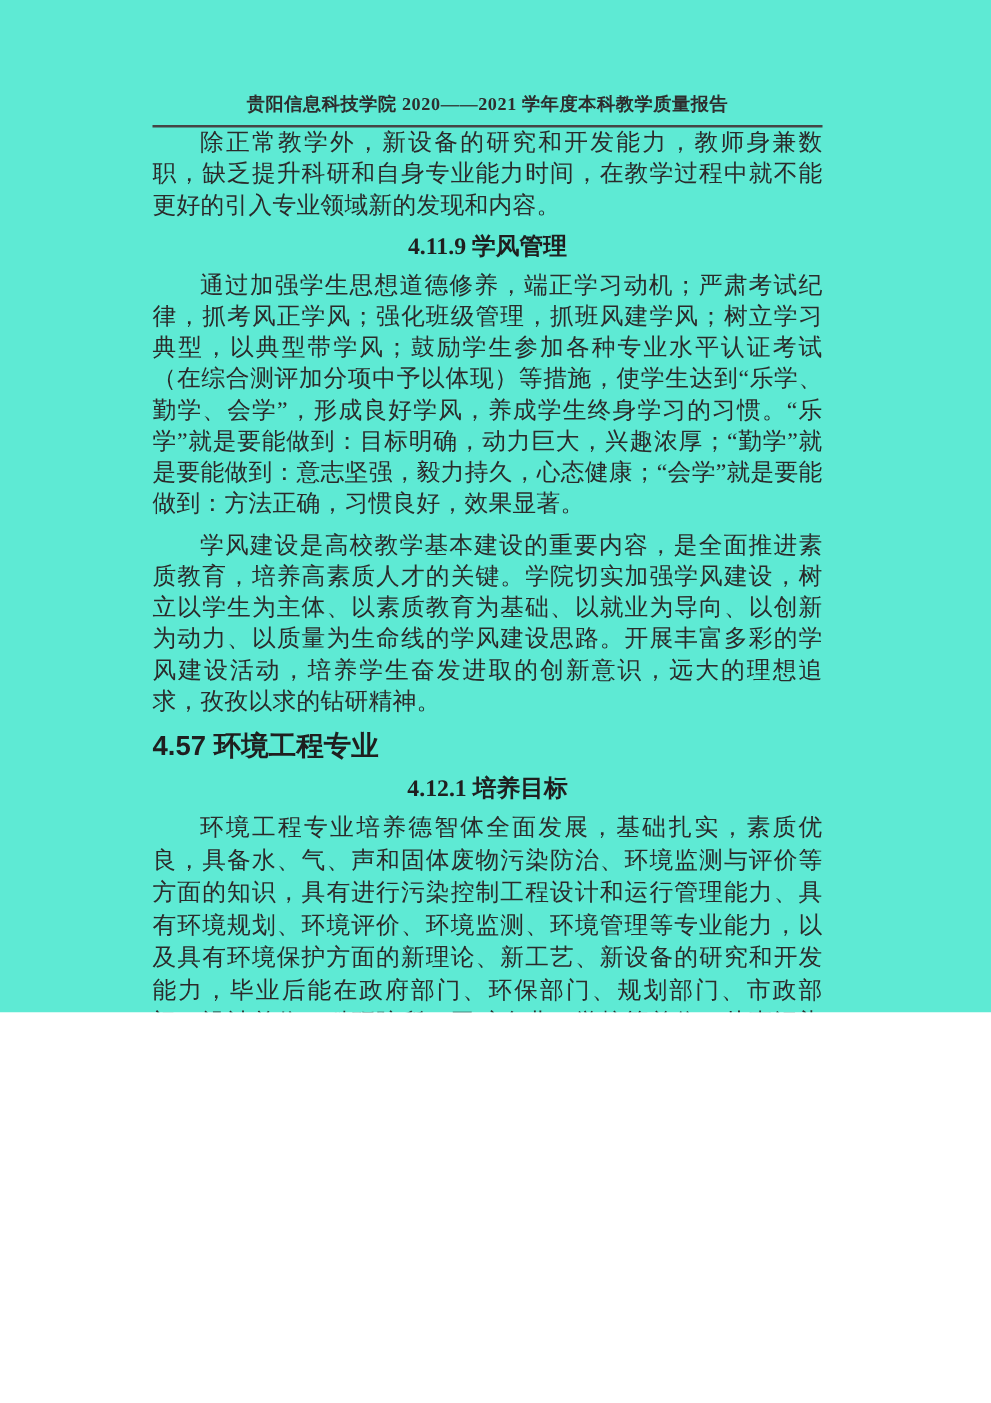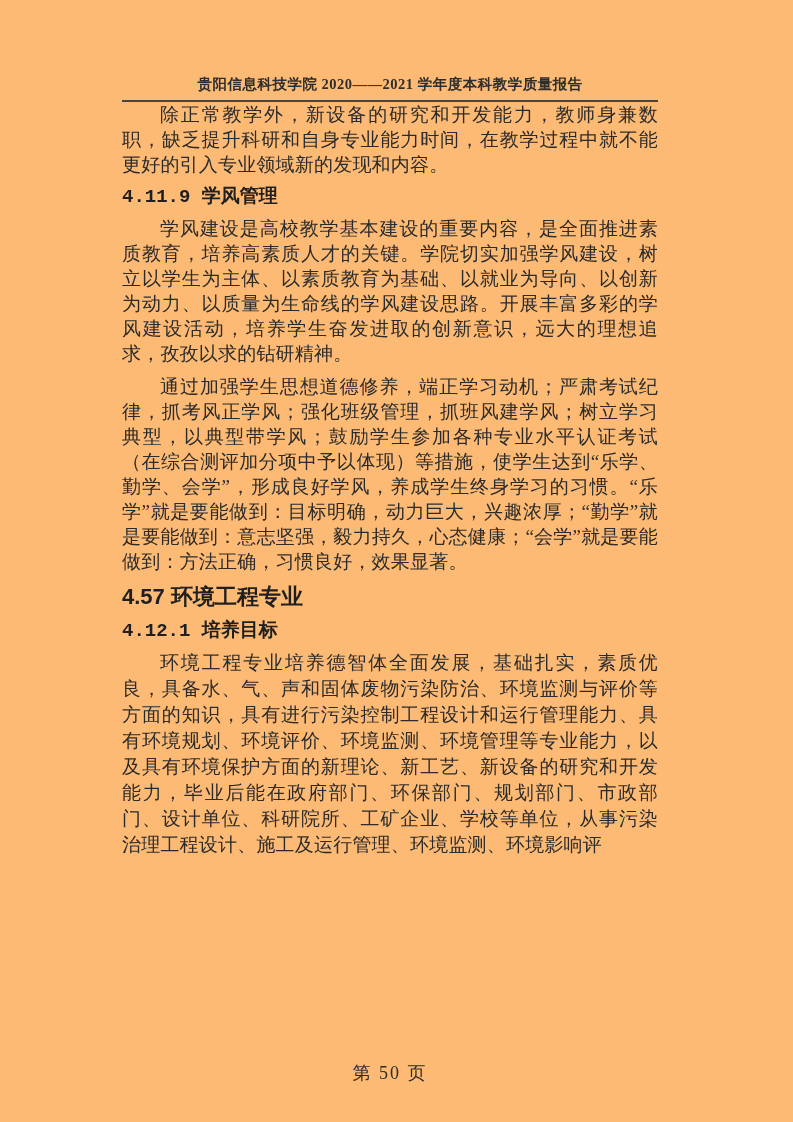--- a/index.html
+++ b/index.html
@@ -3,22 +3,22 @@
 <meta charset="utf-8">
 <style>
   html, body {
     margin: 0;
     padding: 0;
     background: #ffffff;
   }
   .page {
     position: relative;
     width: 793px;
-    height: 1122px;
-    background: #fdba74;
+    height: 810px;
+    background: #5eead4;
     overflow: hidden;
     font-family: "Liberation Serif", "DejaVu Serif", serif;
     color: #2b2b2b;
   }
   .content {
     position: absolute;
     left: 122px;
     top: 0;
     width: 536px;
   }
@@ -44,25 +44,26 @@
   }
   .body-text p.first {
     margin-top: 26px;
   }
   .body-text p.tail {
     line-height: 26px;
     margin-bottom: 0;
   }
   h3.sec-heading {
     margin: 0 0 6px 0;
-    font-family: Liberation Mono, monospace;
+    font-family: Liberation Serif, serif;
     font-size: 19px;
     line-height: 25px;
     font-weight: bold;
     color: #1f1f1f;
+    text-align: center;
   }
   h3.sec-heading.spaced {
     margin-top: 1px;
   }
   h2.chapter-heading {
     margin: 5px 0 7px 0;
     font-family: "Liberation Sans", "DejaVu Sans", sans-serif;
     font-size: 22px;
     line-height: 30px;
     font-weight: bold;
@@ -90,23 +91,23 @@
       <span>贵阳信息科技学院 2020——2021 学年度本科教学质量报告</span>
     </div>
 
     <div class="body-text">
 
 
       <p>除正常教学外，新设备的研究和开发能力，教师身兼数职，缺乏提升科研和自身专业能力时间，在教学过程中就不能更好的引入专业领域新的发现和内容。</p>
 
       <h3 class="sec-heading">4.11.9 学风管理</h3>
 
+      <p>通过加强学生思想道德修养，端正学习动机；严肃考试纪律，抓考风正学风；强化班级管理，抓班风建学风；树立学习典型，以典型带学风；鼓励学生参加各种专业水平认证考试（在综合测评加分项中予以体现）等措施，使学生达到“乐学、勤学、会学”，形成良好学风，养成学生终身学习的习惯。“乐学”就是要能做到：目标明确，动力巨大，兴趣浓厚；“勤学”就是要能做到：意志坚强，毅力持久，心态健康；“会学”就是要能做到：方法正确，习惯良好，效果显著。</p>
+
       <p>学风建设是高校教学基本建设的重要内容，是全面推进素质教育，培养高素质人才的关键。学院切实加强学风建设，树立以学生为主体、以素质教育为基础、以就业为导向、以创新为动力、以质量为生命线的学风建设思路。开展丰富多彩的学风建设活动，培养学生奋发进取的创新意识，远大的理想追求，孜孜以求的钻研精神。</p>
-
-      <p>通过加强学生思想道德修养，端正学习动机；严肃考试纪律，抓考风正学风；强化班级管理，抓班风建学风；树立学习典型，以典型带学风；鼓励学生参加各种专业水平认证考试（在综合测评加分项中予以体现）等措施，使学生达到“乐学、勤学、会学”，形成良好学风，养成学生终身学习的习惯。“乐学”就是要能做到：目标明确，动力巨大，兴趣浓厚；“勤学”就是要能做到：意志坚强，毅力持久，心态健康；“会学”就是要能做到：方法正确，习惯良好，效果显著。</p>
 
       <h2 class="chapter-heading">4.57 环境工程专业</h2>
 
 
       <h3 class="sec-heading spaced">4.12.1 培养目标</h3>
 
       <p class="tail">环境工程专业培养德智体全面发展，基础扎实，素质优良，具备水、气、声和固体废物污染防治、环境监测与评价等方面的知识，具有进行污染控制工程设计和运行管理能力、具有环境规划、环境评价、环境监测、环境管理等专业能力，以及具有环境保护方面的新理论、新工艺、新设备的研究和开发能力，毕业后能在政府部门、环保部门、规划部门、市政部门、设计单位、科研院所、工矿企业、学校等单位，从事污染治理工程设计、施工及运行管理、环境监测、环境影响评</p>
 
     </div>
   </div>

